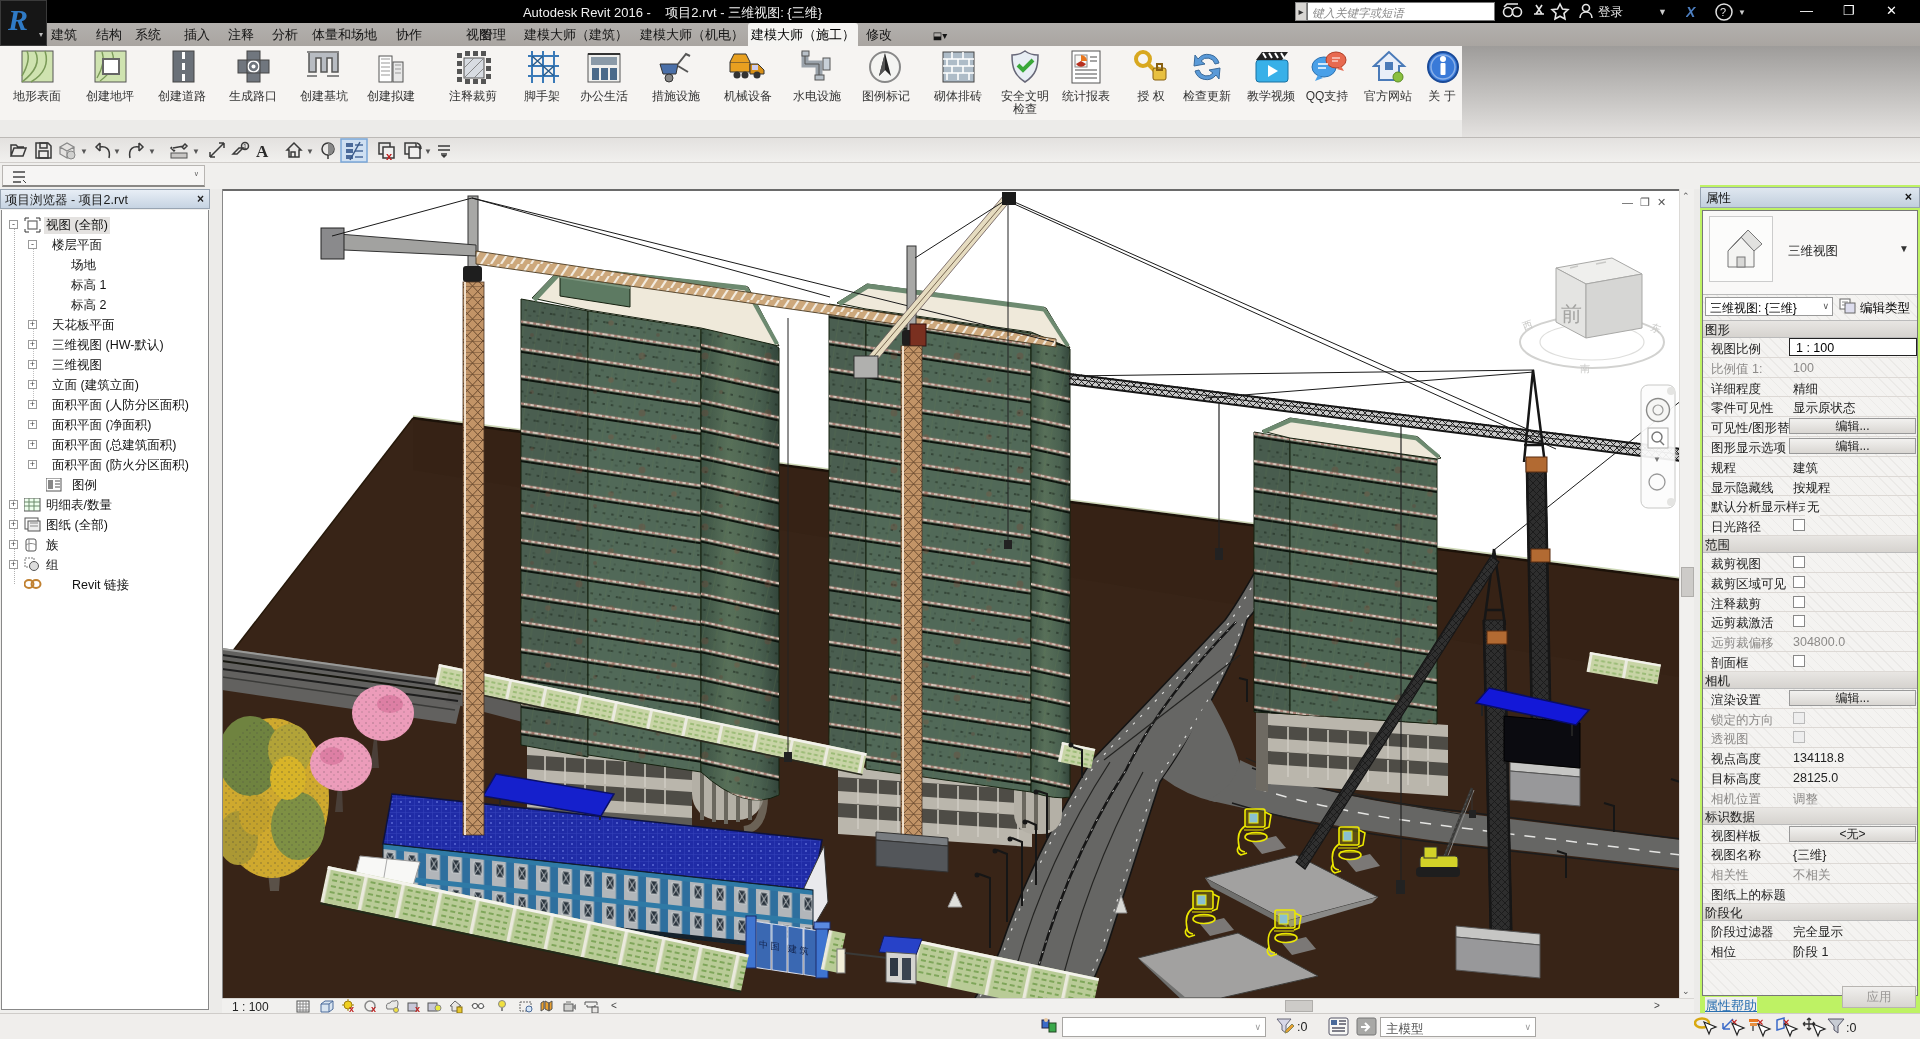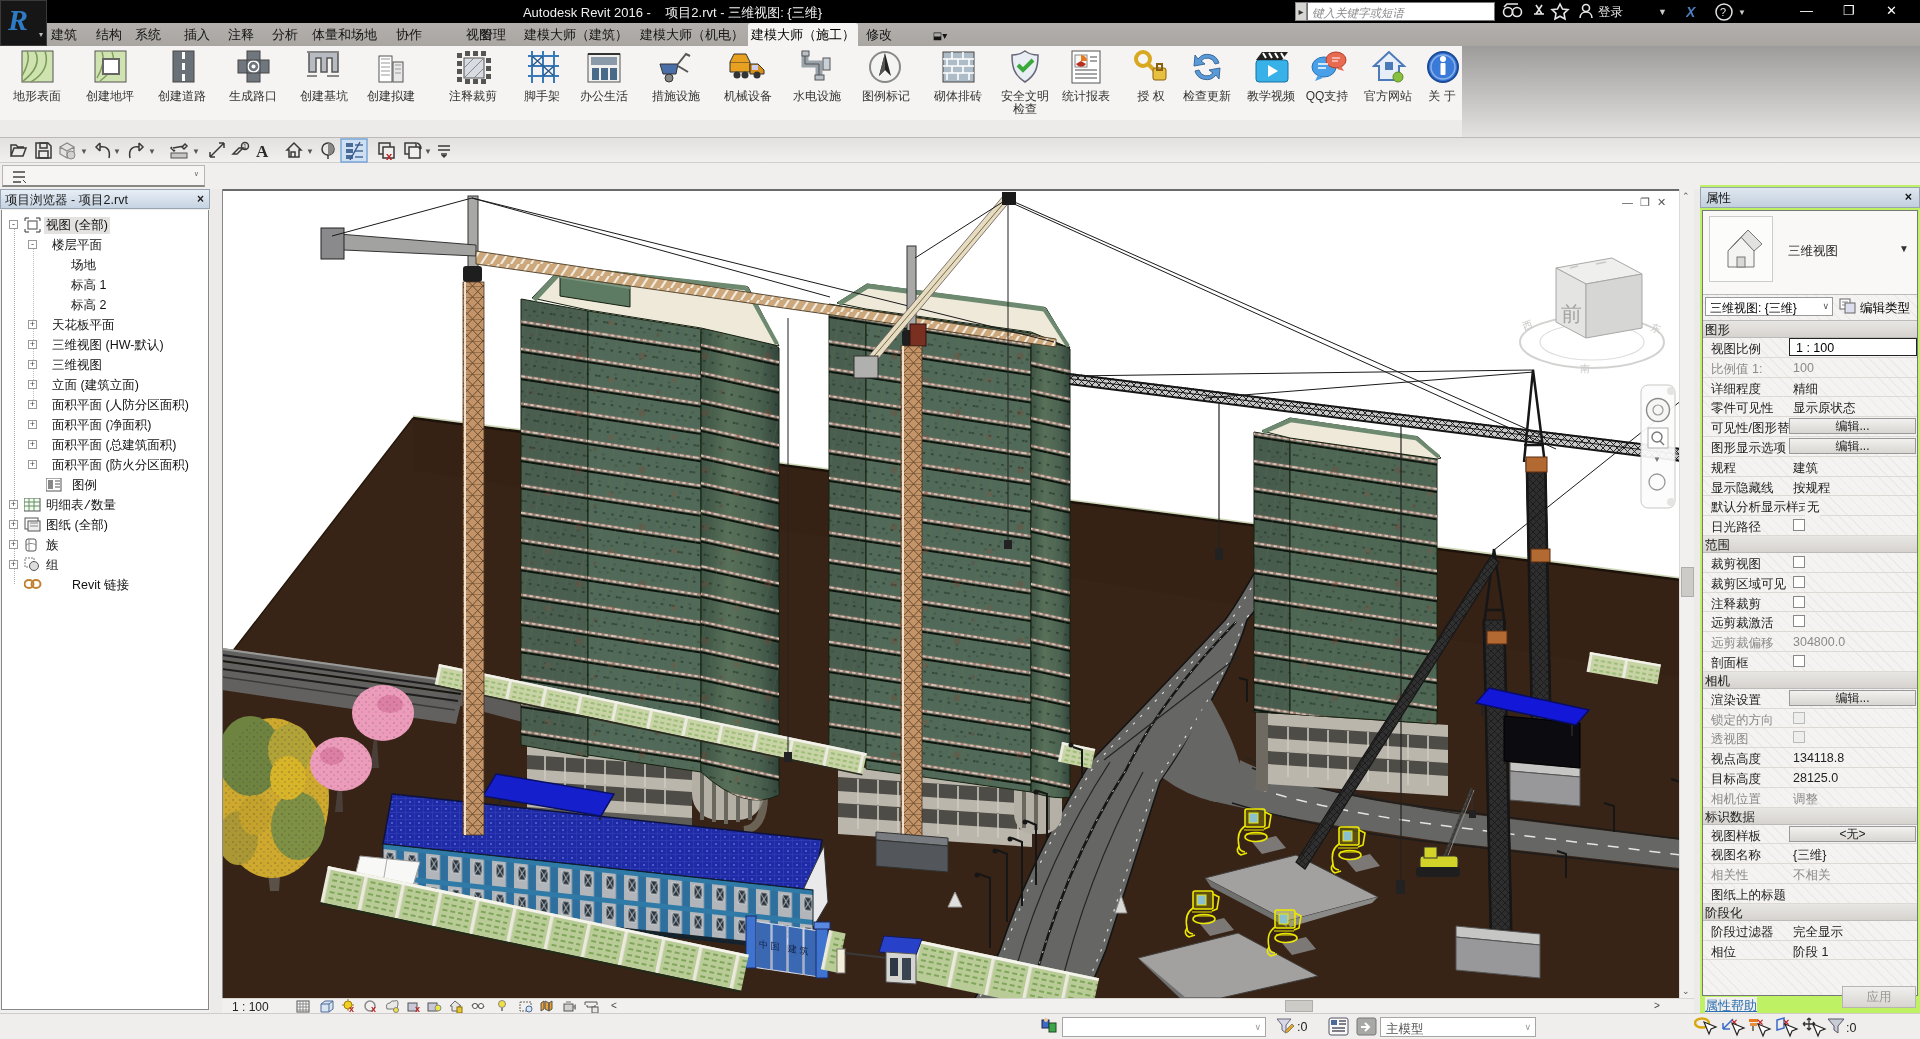--- a/index.html
+++ b/index.html
@@ -438,21 +438,21 @@
             <path d="M9 3h5M9 6h5M9 9h5" stroke="#555"></path>
           </svg>
           <span style="position:absolute;left:68px;top:1px;padding:0 2px;">图例</span>
         </div>
         <div class="trow" style="top: 286px;">
           <span class="texp" style="left:7px;top:4px;">+</span>
           <svg style="position:absolute;left:22px;top:2px" width="17" height="14">
             <rect x="0" y="0" width="16" height="13" fill="#efe" stroke="#555"></rect>
             <path d="M0 4h16M0 8h16M5 0v13M10 0v13" stroke="#6a8a6a"></path>
           </svg>
-          <span style="position:absolute;left:42px;top:1px;padding:0 2px;font-family:Liberation Mono, monospace;">明细表/数量</span>
+          <span style="position:absolute;left:42px;top:1px;padding:0 2px;">明细表/数量</span>
         </div>
         <div class="trow" style="top: 306px;">
           <span class="texp" style="left:7px;top:4px;">+</span>
           <svg style="position:absolute;left:22px;top:1px" width="17" height="15">
             <rect x="1" y="1" width="13" height="11" fill="#fff" stroke="#555"></rect>
             <rect x="4" y="4" width="12" height="10" fill="#eee" stroke="#555"></rect>
             <path d="M6 6h8M6 9h8" stroke="#888"></path>
           </svg>
           <span style="position:absolute;left:42px;top:1px;padding:0 2px;">图纸 (全部)</span>
         </div>

